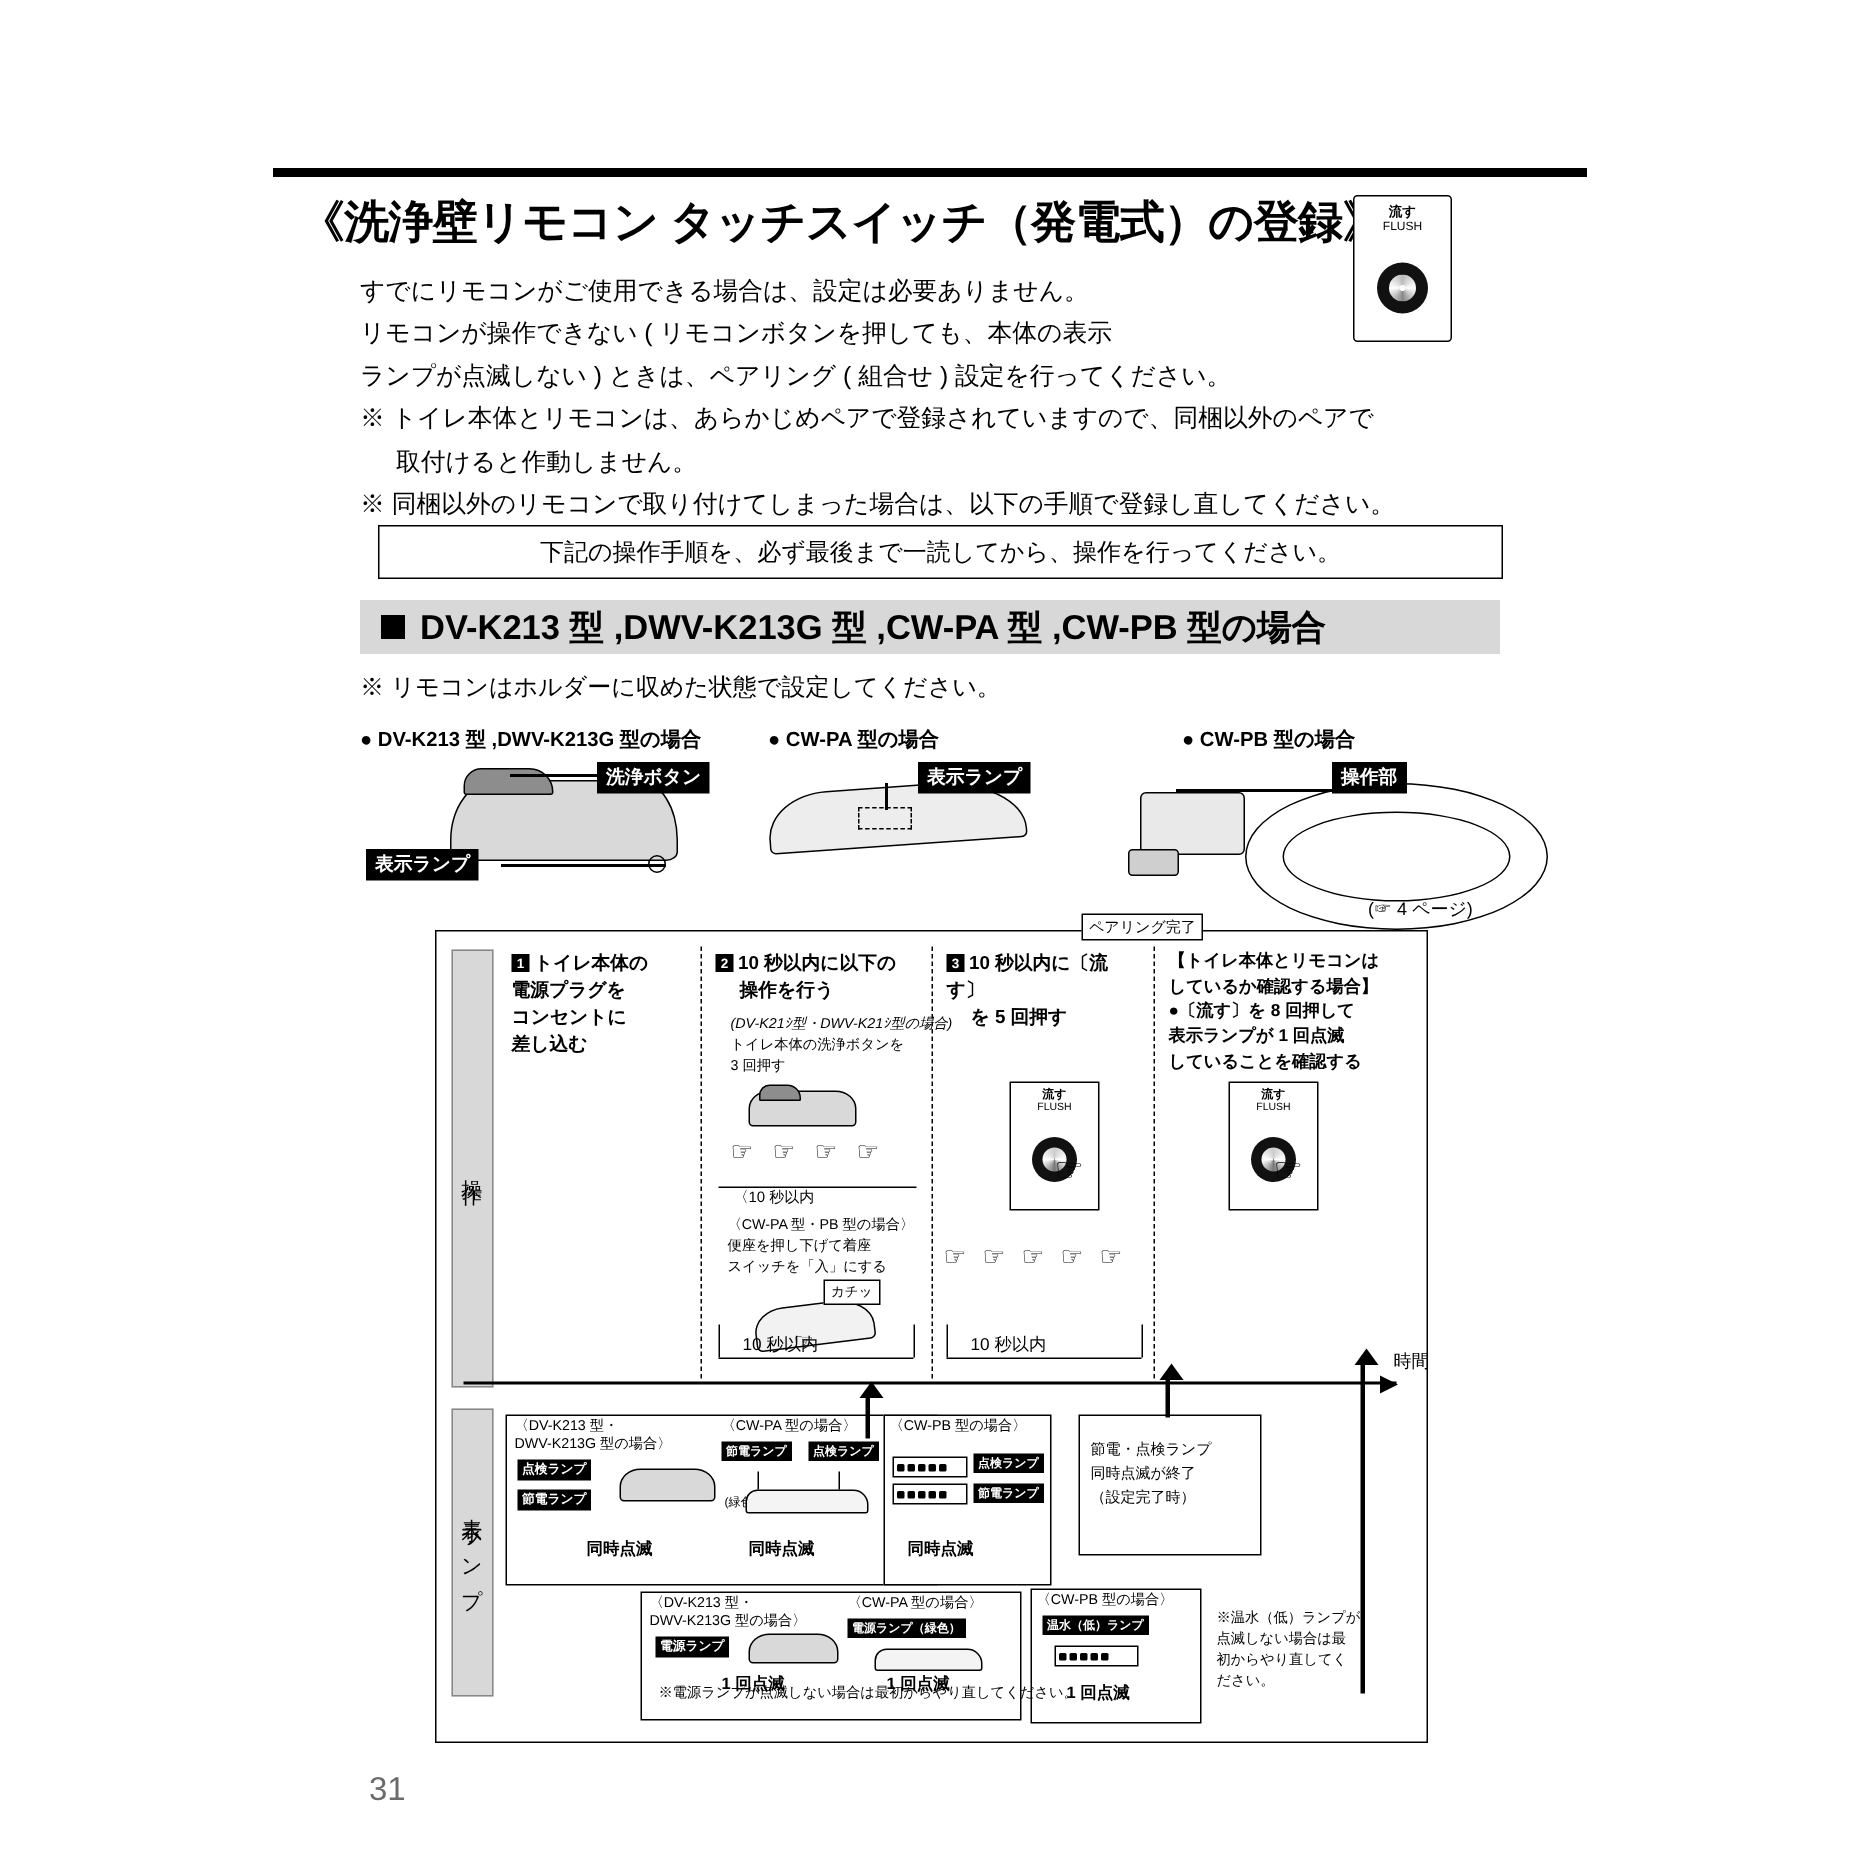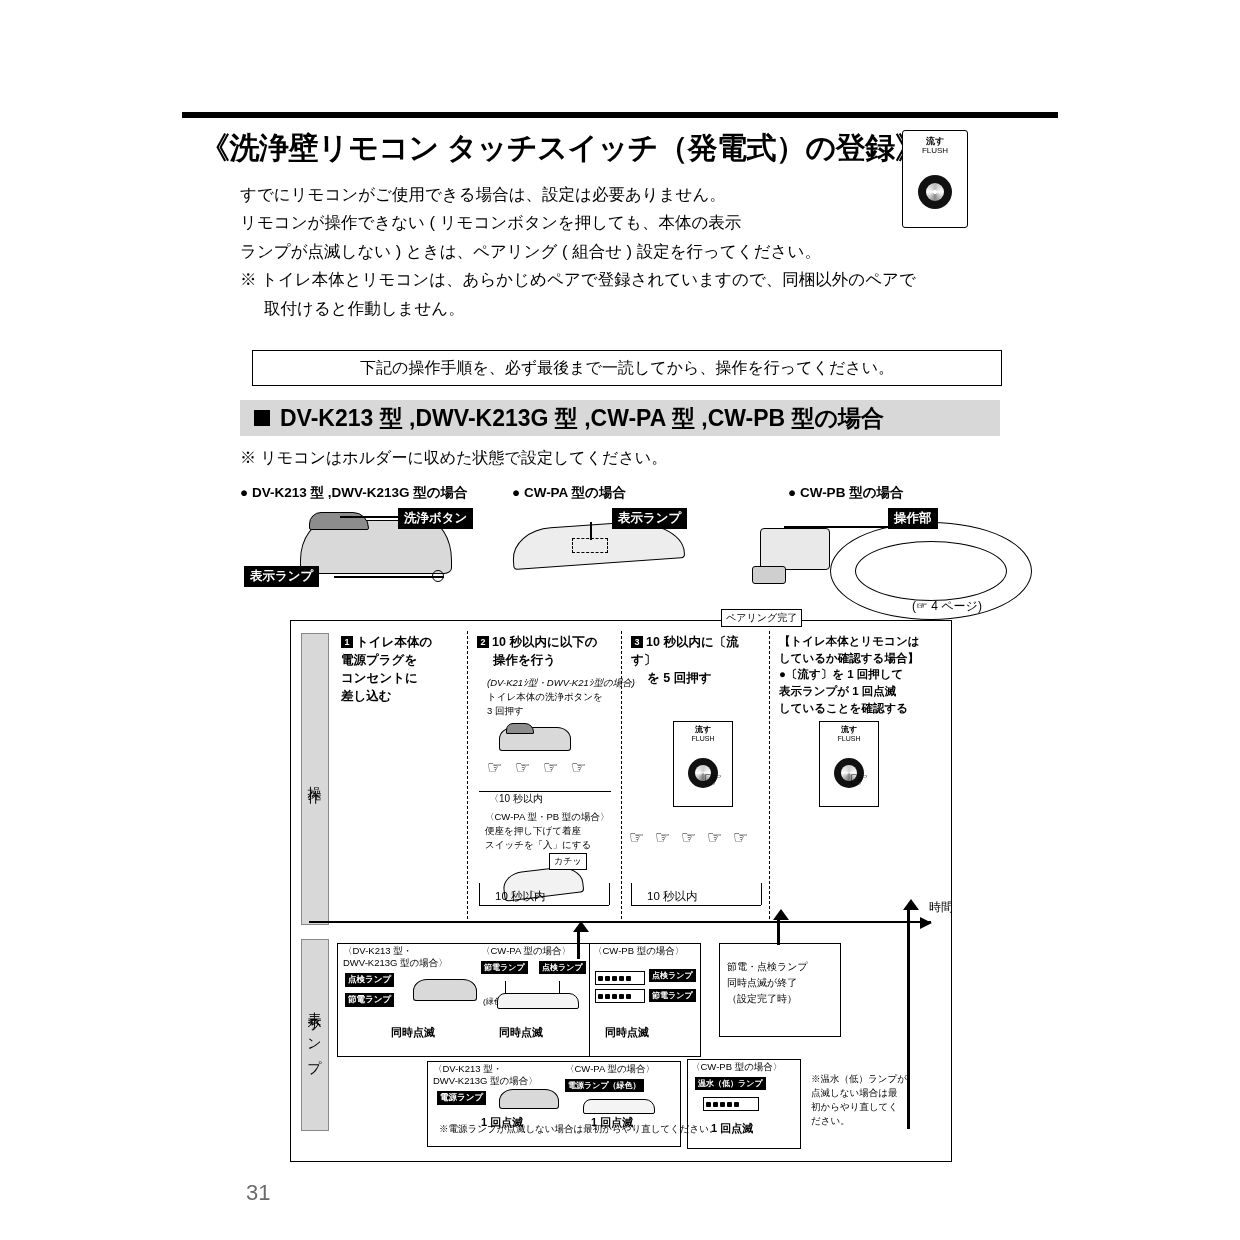--- a/index.html
+++ b/index.html
@@ -224,20 +224,24 @@
 
   <div class="intro">
     <div>すでにリモコンがご使用できる場合は、設定は必要ありません。</div>
     <div>リモコンが操作できない ( リモコンボタンを押しても、本体の表示</div>
     <div>ランプが点滅しない ) ときは、ペアリング ( 組合せ ) 設定を行ってください。</div>
     <div>
       <span>※</span>
       <span>トイレ本体とリモコンは、あらかじめペアで登録されていますので、同梱以外のペアで</span>
       <span class="note-ind">取付けると作動しません。</span>
     </div>
+    <div>
+      <span>※</span>
+      <span>同梱以外のリモコンで取り付けてしまった場合は、以下の手順で登録し直してください。</span>
+    </div>
   </div>
 
   <div class="notice-box">
     <span>下記の操作手順を、必ず最後まで一読してから、操作を行ってください。</span>
   </div>
 
   <div class="band">
     <span class="sq"></span>
     <span class="band-text">DV-K213 型 ,DWV-K213G 型 ,CW-PA 型 ,CW-PB 型の場合</span>
   </div>
@@ -325,21 +329,21 @@
 
     <div class="hand-sm" style="left:338px; top:208px;">☞</div>
     <div class="hand-sm" style="left:364px; top:208px;">☞</div>
     <div class="hand-sm" style="left:390px; top:208px;">☞</div>
     <div class="hand-sm" style="left:416px; top:208px;">☞</div>
     <div class="hand-sm" style="left:442px; top:208px;">☞</div>
 
     <div class="step-title" style="left:488px; top:12px; width:160px; font-size:11.5px;">
       <span>【トイレ本体とリモコンは</span><br>
       <span>しているか確認する場合】</span><br>
-      <span>●〔流す〕を 1 回押して</span><br>
+      <span>●〔流す〕を 8 回押して</span><br>
       <span>   表示ランプが 1 回点滅</span><br>
       <span>   していることを確認する</span>
     </div>
 
     <div class="remote-sm" style="left:528px; top:100px;">
       <div class="lab">
         <b>流す</b>
         <span>FLUSH</span>
       </div>
       <div class="dial"></div>

